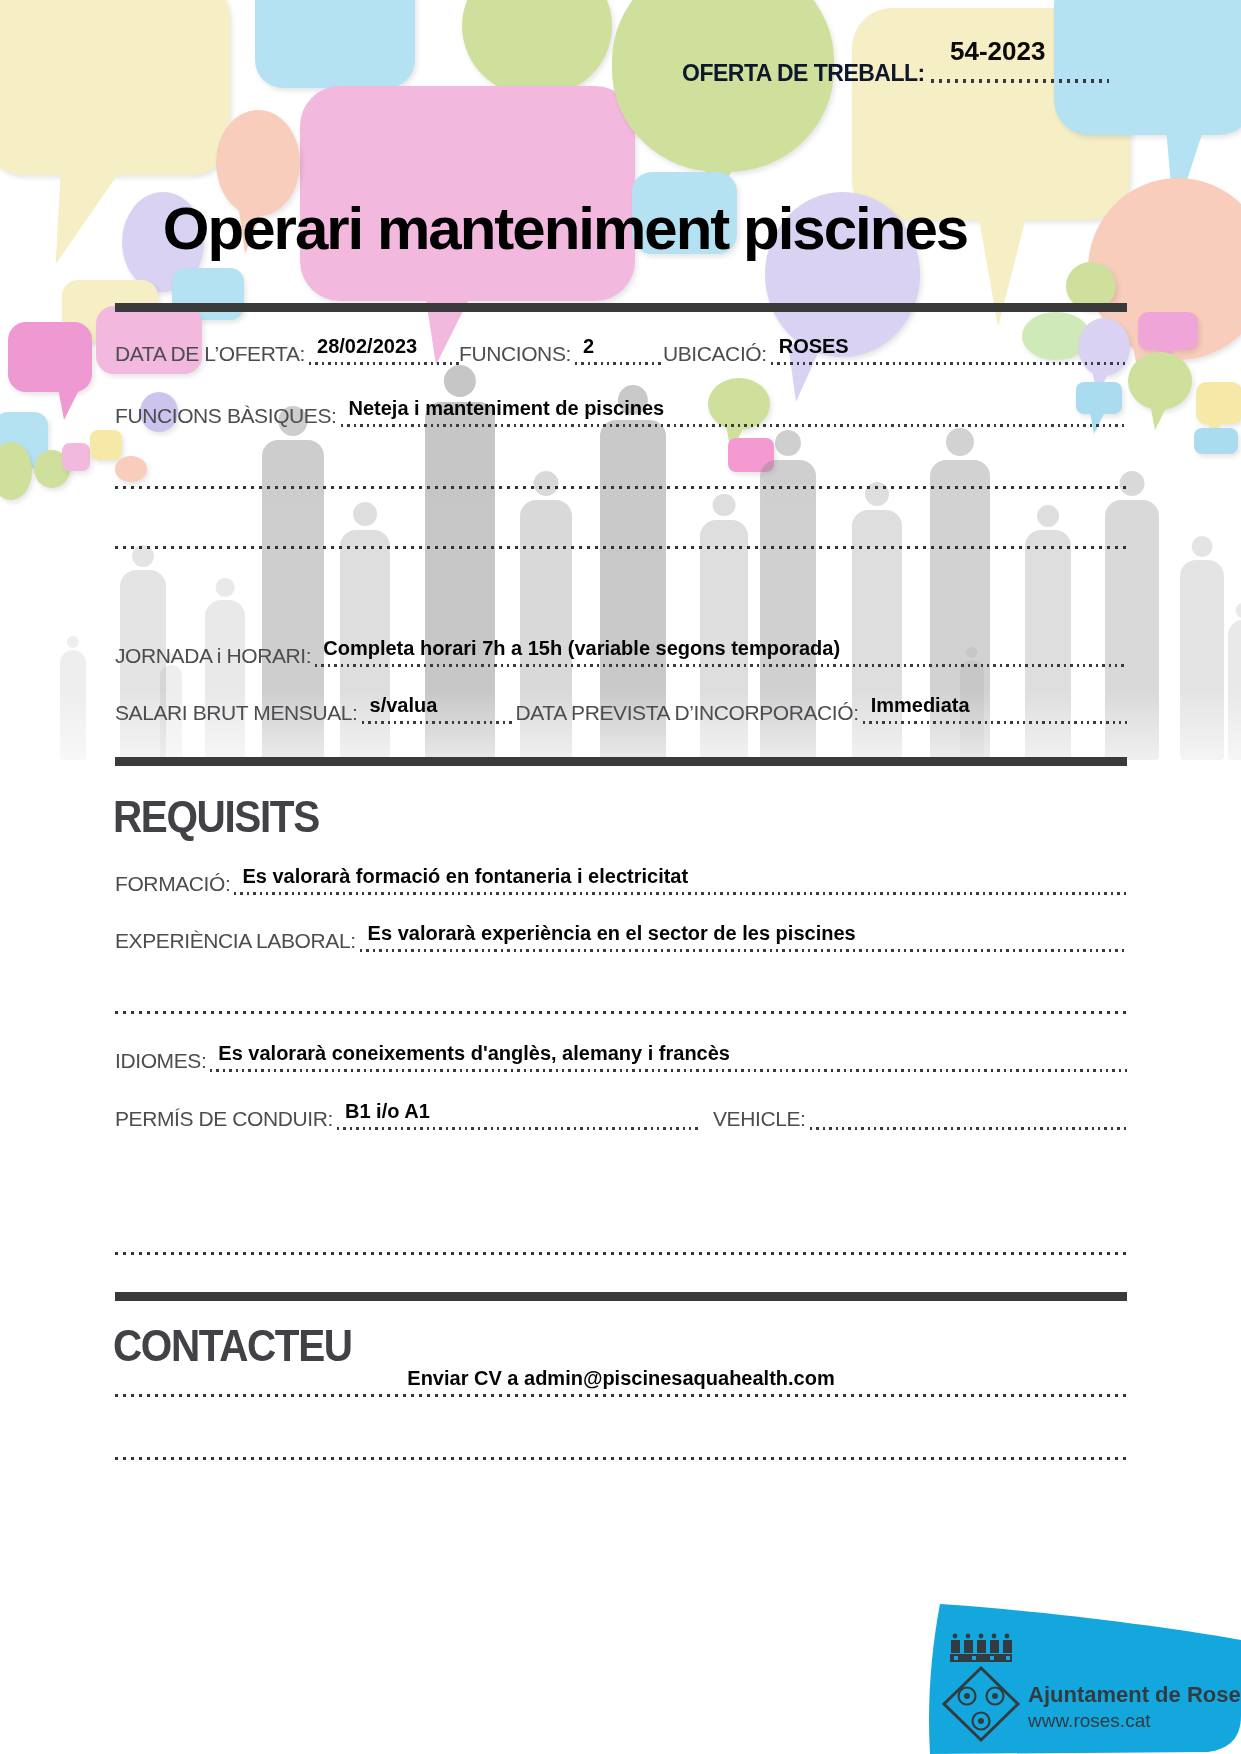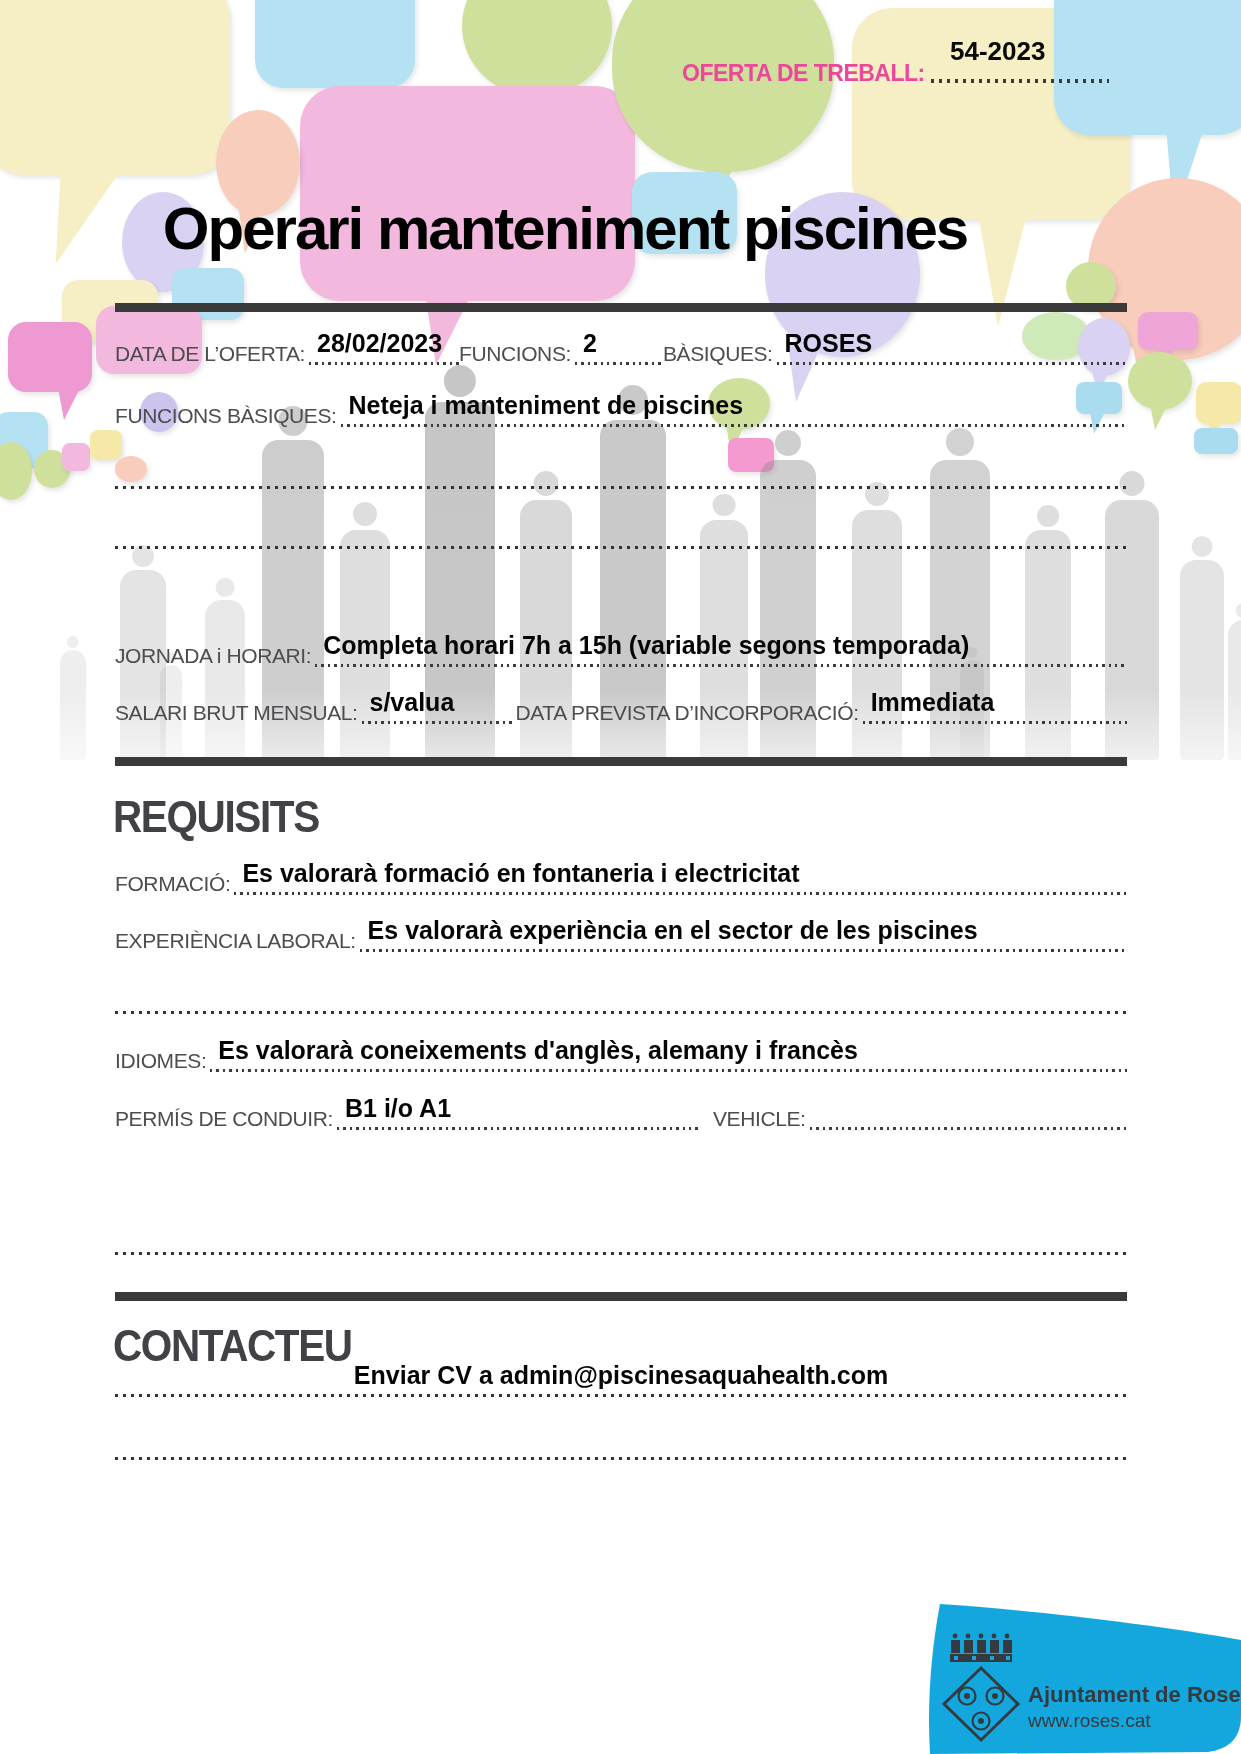--- a/index.html
+++ b/index.html
@@ -17,32 +17,32 @@
   .fig::before { content:''; position:absolute; top:-0.60em; left:50%; transform:translateX(-50%);
                  width:0.52em; height:0.52em; border-radius:50%; background:inherit; }
   .bg-fade { position:absolute; left:0; top:690px; width:100%; height:130px;
              background:linear-gradient(to bottom, rgba(255,255,255,0), #ffffff 88%); }
   
   .content { position:absolute; inset:0; z-index:2; }
   .hr { position:absolute; left:115px; width:1012px; height:9px; background:#3a3a3a; }
   .offer-head { position:absolute; top:36px; left:682px; }
   .offer-num { position:absolute; top:0; left:268px; font-size:26px; font-weight:bold; color:#0a0a0a; white-space:nowrap; }
   .offer-line { position:absolute; top:26px; left:0; display:flex; align-items:flex-end; white-space:nowrap; }
-  .offer-lbl { font-size:23px; font-weight:bold; color:#ec4899; letter-spacing:-0.5px; line-height:1; padding-right:6px; }
+  .offer-lbl { font-size:23px; font-weight:bold; color:#0f172a; letter-spacing:-0.5px; line-height:1; padding-right:6px; }
   .offer-dots { display:inline-block; width:178px; height:4px; margin-bottom:2px;
                 background-image:repeating-linear-gradient(90deg,#3b3b3b 0 3px, transparent 3px 8px); }
   .doc-title { position:absolute; top:196px; left:115px; width:900px; text-align:center;
                font-size:60px; font-weight:bold; letter-spacing:-2px; color:#000; line-height:1.1; white-space:nowrap; }
   .frow { position:absolute; left:115px; width:1012px; height:30px; display:flex; align-items:flex-end; }
   .lbl { font-size:21px; color:#4c4d50; letter-spacing:-0.4px; white-space:nowrap; line-height:1; padding-bottom:2px; padding-right:4px; }
   .dl { position:relative; align-self:flex-end; height:3px; margin-bottom:1px;
         background-image:repeating-linear-gradient(90deg,#3b3b3b 0 2.4px, transparent 2.4px 6.4px); }
   .dl.grow { flex:1; }
   .dl.bold { height:3.5px; background-image:repeating-linear-gradient(90deg,#333 0 3px, transparent 3px 8px); }
-  .val { position:absolute; left:8px; bottom:9px; font-size:25px; font-weight:bold; color:#050505; line-height:1; white-space:nowrap;text-align:center; }
+  .val { position:absolute; left:8px; bottom:9px; font-size:20px; font-weight:bold; color:#050505; line-height:1; white-space:nowrap;text-align:center; }
   .val.center { left:50%; transform:translateX(-50%); }
   .sec-head { position:absolute; left:113px; font-size:44px; font-weight:bold; color:#414246;
               letter-spacing:-1.5px; transform:scaleX(0.92); transform-origin:0 0; line-height:1; }
   .footer-svg { position:absolute; left:900px; top:1590px; }
 </style>
 </head>
 <body>
 
 <div class="page">
 
@@ -141,21 +141,21 @@
 
     <div class="frow" style="top:336px">
       <span class="lbl">DATA DE L’OFERTA:</span>
       <span class="dl" style="flex:0 0 150px">
         <b class="val">28/02/2023</b>
         </span>
       <span class="lbl">FUNCIONS:</span>
       <span class="dl" style="flex:0 0 88px">
         <b class="val">2</b>
         </span>
-      <span class="lbl">BÀSIQUES:</span>
+      <span class="lbl">UBICACIÓ:</span>
       <span class="dl grow">
         <b class="val">ROSES</b>
         </span>
     </div>
 
     <div class="frow" style="top:398px">
       <span class="lbl">FUNCIONS BÀSIQUES:</span>
       <span class="dl grow">
         <b class="val">Neteja i manteniment de piscines</b>
         </span>

